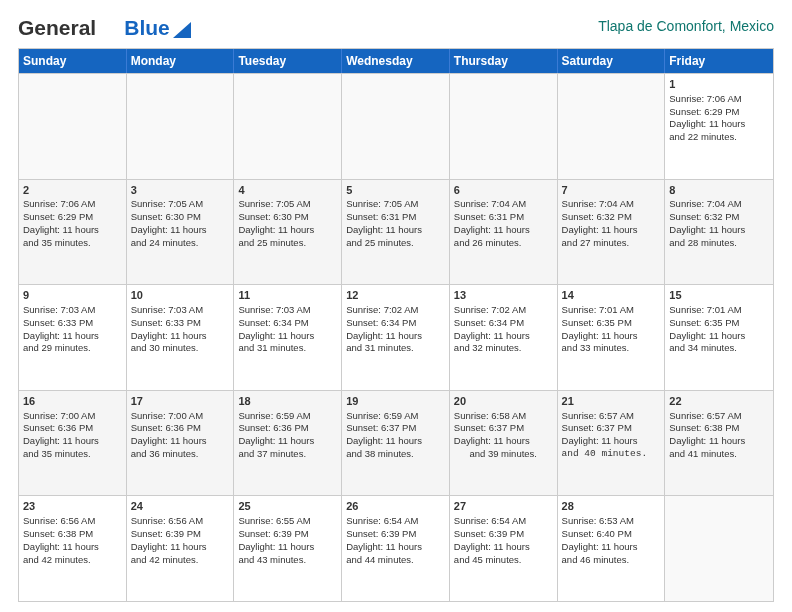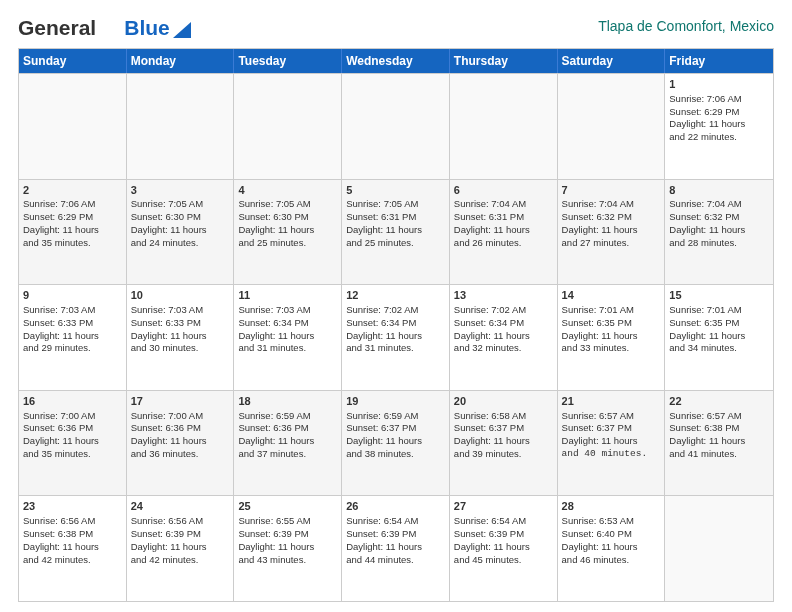--- a/index.html
+++ b/index.html
@@ -264,21 +264,21 @@
             <span style="display: block;">Sunrise: 6:59 AM</span>
             <span style="display: block;">Sunset: 6:37 PM</span>
             <span style="display: block;">Daylight: 11 hours</span>
             <span style="display: block;">and 38 minutes.</span>
           </div>
           <div class="cal-cell">
             <span class="day-num">20</span>
             <span style="display: block;">Sunrise: 6:58 AM</span>
             <span style="display: block;">Sunset: 6:37 PM</span>
             <span style="display: block;">Daylight: 11 hours</span>
-            <span style="display: block;">and 39 minutes.</span>
+            <span style="display: block; text-align: center;">and 39 minutes.</span>
           </div>
           <div class="cal-cell">
             <span class="day-num">21</span>
             <span style="display: block;">Sunrise: 6:57 AM</span>
             <span style="display: block;">Sunset: 6:37 PM</span>
             <span style="display: block;">Daylight: 11 hours</span>
             <span style="display: block; font-family: Liberation Mono, monospace;">and 40 minutes.</span>
           </div>
           <div class="cal-cell">
             <span class="day-num">22</span>

